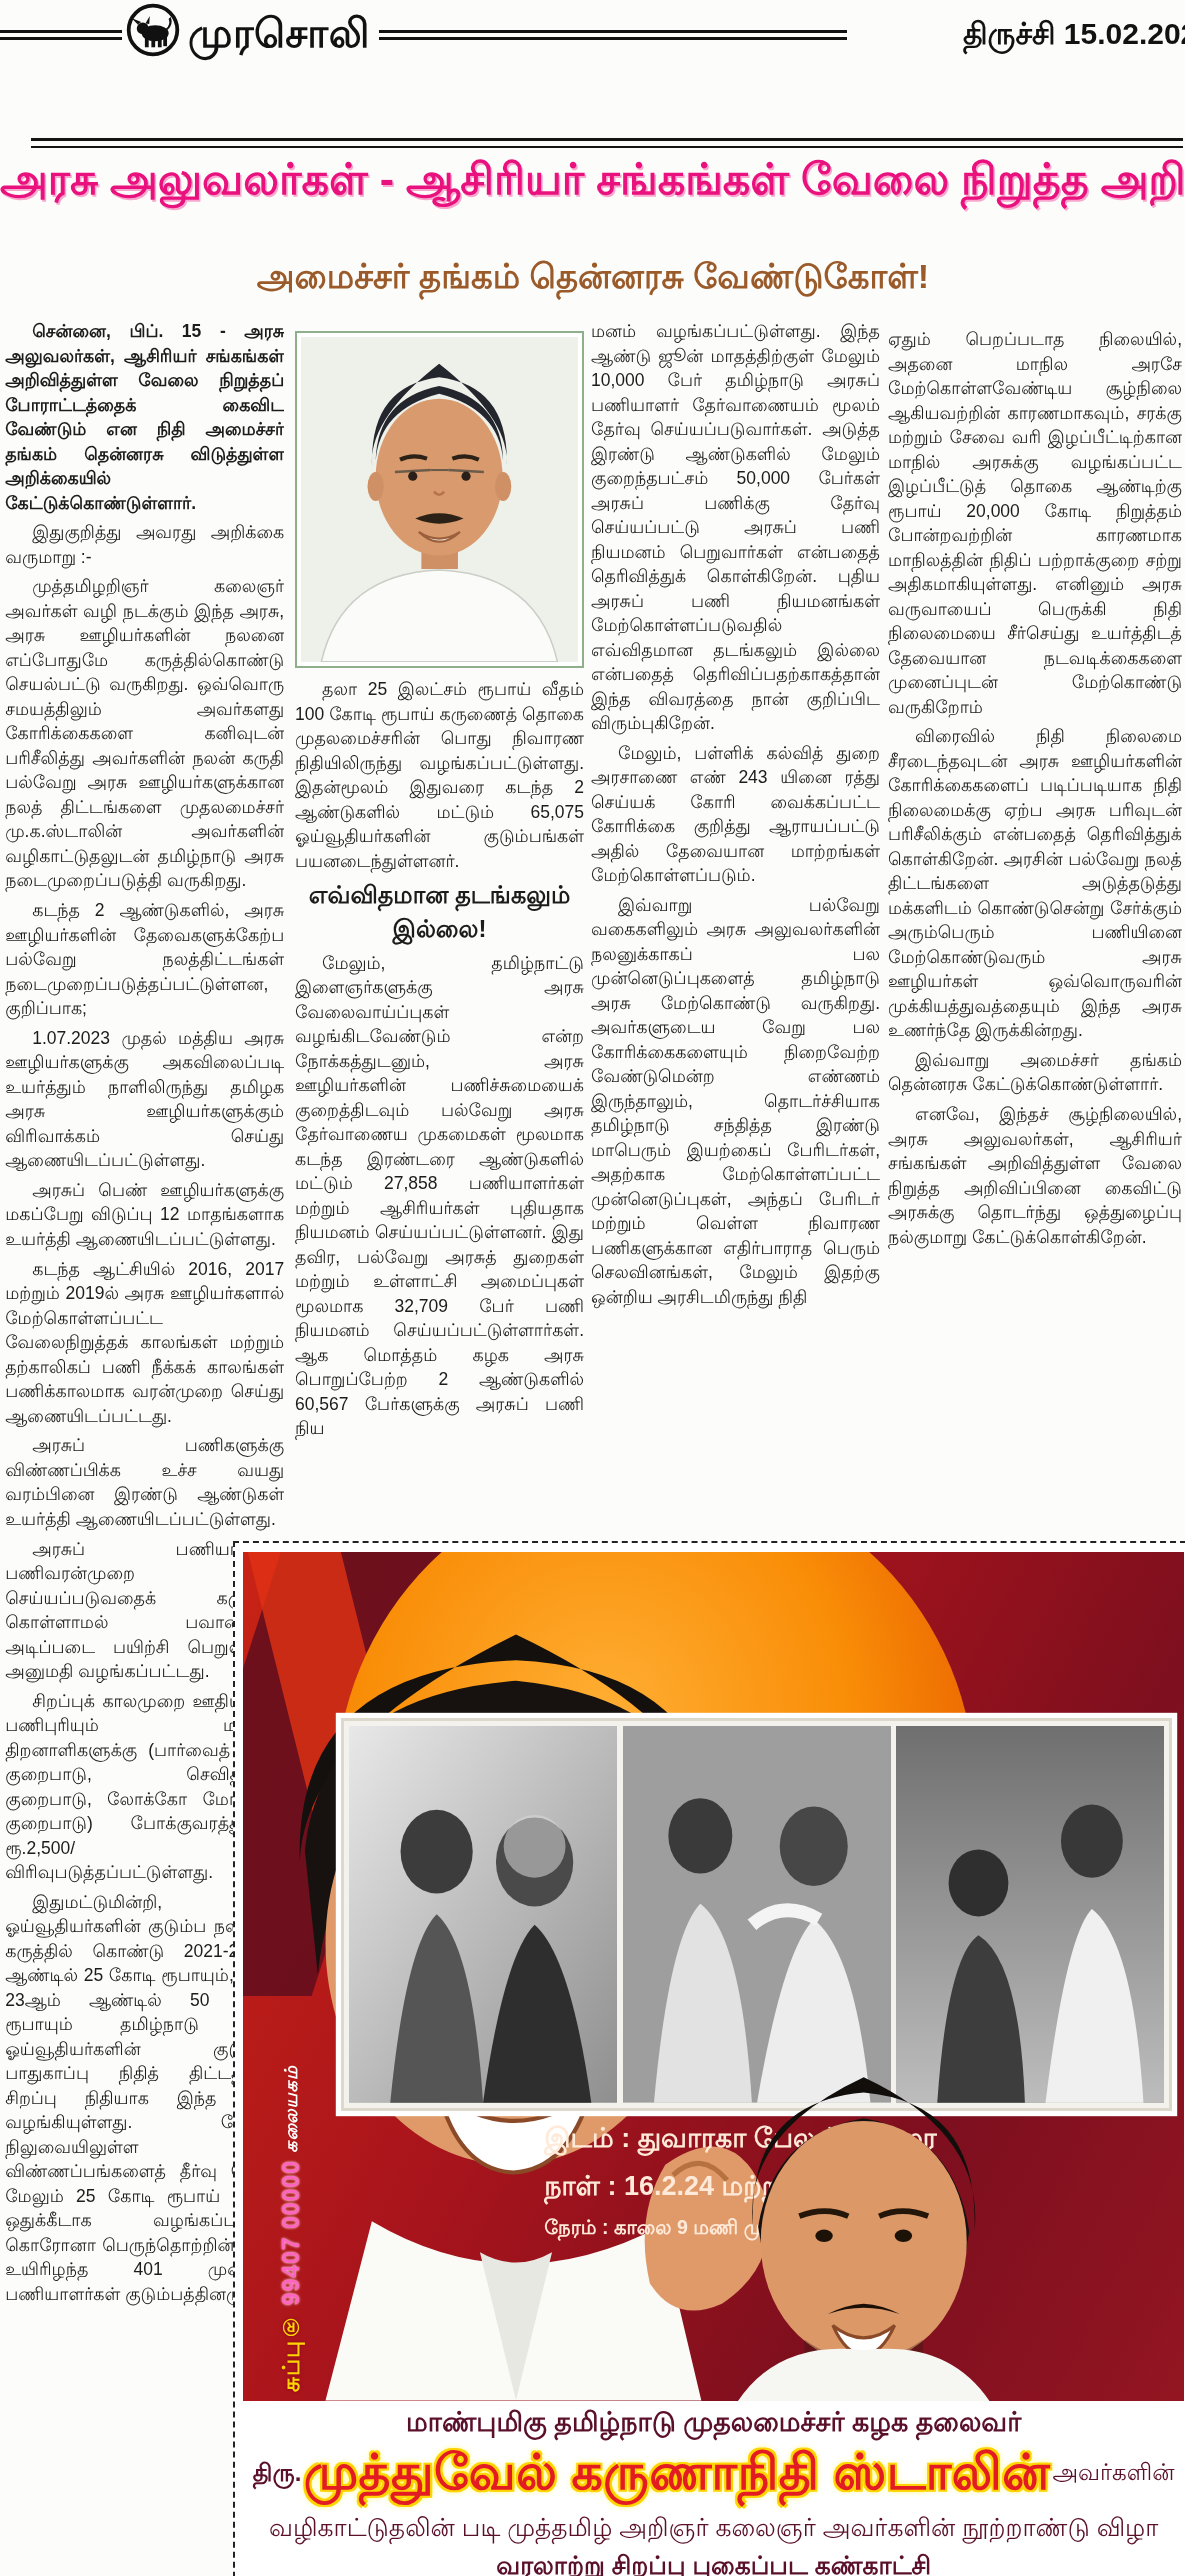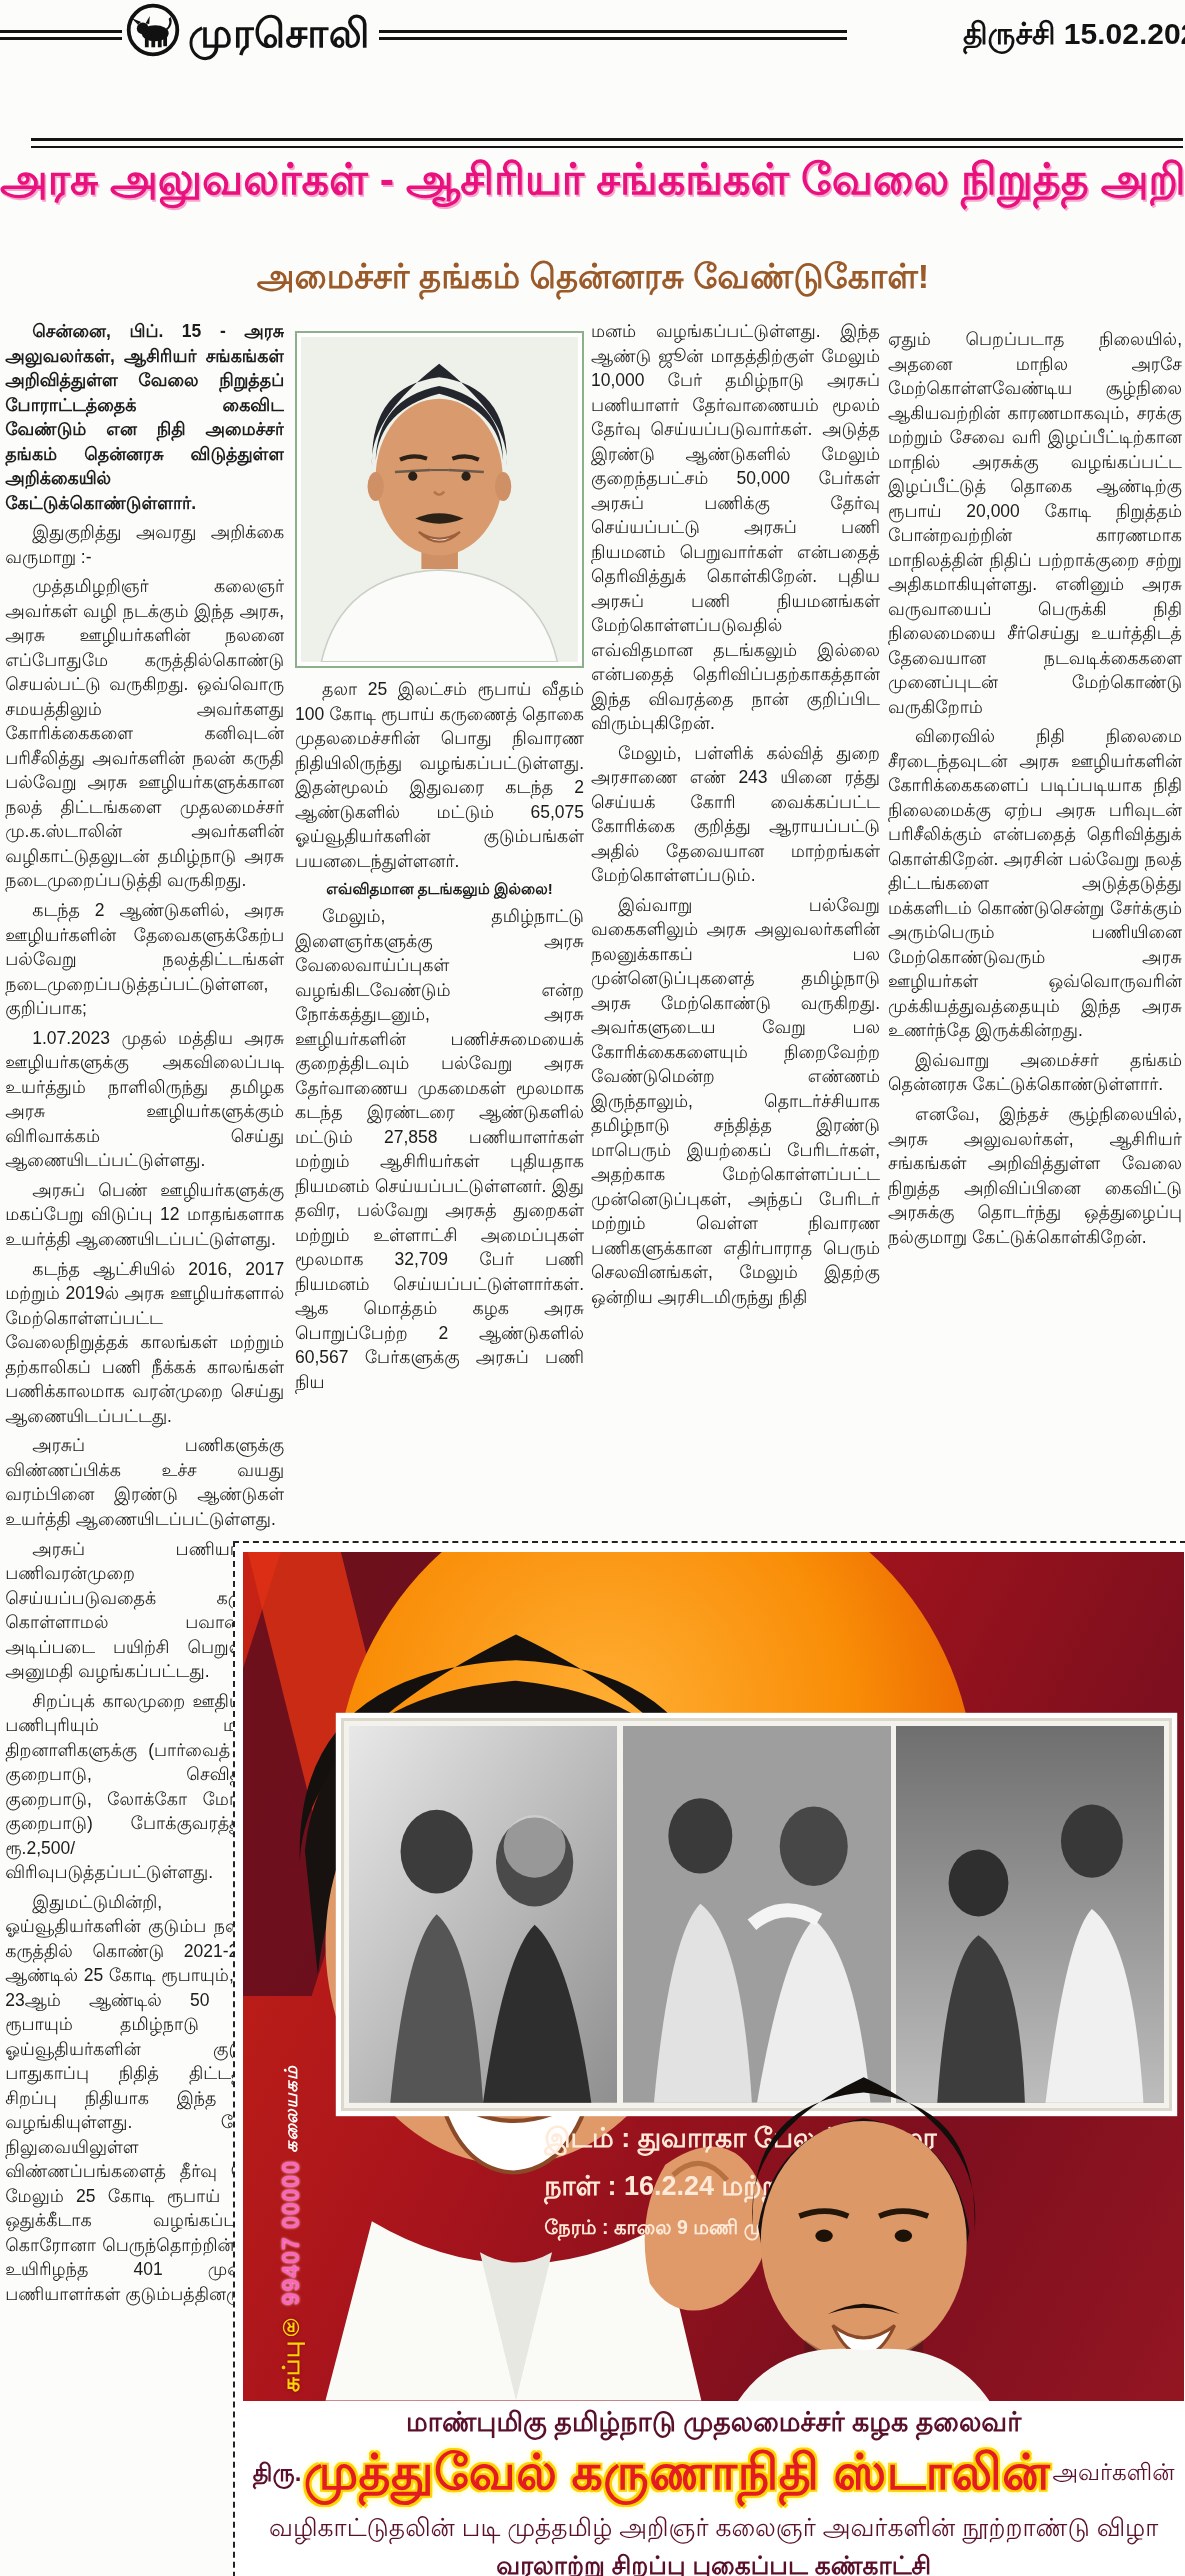--- a/index.html
+++ b/index.html
@@ -17,21 +17,21 @@
          text-decoration:underline;letter-spacing:0.5px;}
   .strap-rule{height:4.6px;border-top:3.6px solid #141414;border-bottom:2.6px solid #141414;}
   .main-head{width:1186px;text-align:center;font-weight:bold;font-size:43px;line-height:1.1;
              color:#e9117e;white-space:nowrap;text-shadow:1.5px 1.5px 0 #f8a8ce;}
   .sub-head{width:1186px;text-align:center;font-weight:bold;font-size:34px;color:#9a5a2a;}
 
   
   .col{font-size:17.5px;line-height:1.40;text-align:justify;color:#1c1c1c;overflow:hidden;}
   .col p{margin:0 0 5.2px 0;text-indent:27px;}
   .lead{font-weight:bold;}
-  .col-subhead{font-weight:bold;text-align:center;font-size:15px;margin:7.2px 0;text-indent:0 !important;}
+  .col-subhead{font-weight:bold;text-align:center;font-size:24px;margin:7.2px 0;text-indent:0 !important;}
   .photo-frame{background:#ffffff;border:2.1px solid #8fae8c;padding:4.1px;box-sizing:border-box;}
   .photo-frame svg{display:block;width:100%;height:100%;}
 
   
   .ad{border-top:2.6px dashed #222;border-left:2.6px dashed #222;box-sizing:border-box;background:#fff;}
   .ad-red{position:absolute;overflow:hidden;
           background:linear-gradient(118deg,#c82315 0%,#a8141c 38%,#7d0f1e 72%,#931522 100%);}
   .blob{position:absolute;border-radius:50%;
         background:radial-gradient(circle at 42% 38%,#ffae33 0%,#f98d07 45%,#e85e00 78%,rgba(220,70,0,0) 79%);}
   .shard1{position:absolute;background:#5f0d1d;transform:skewX(-18deg);opacity:.85;}

